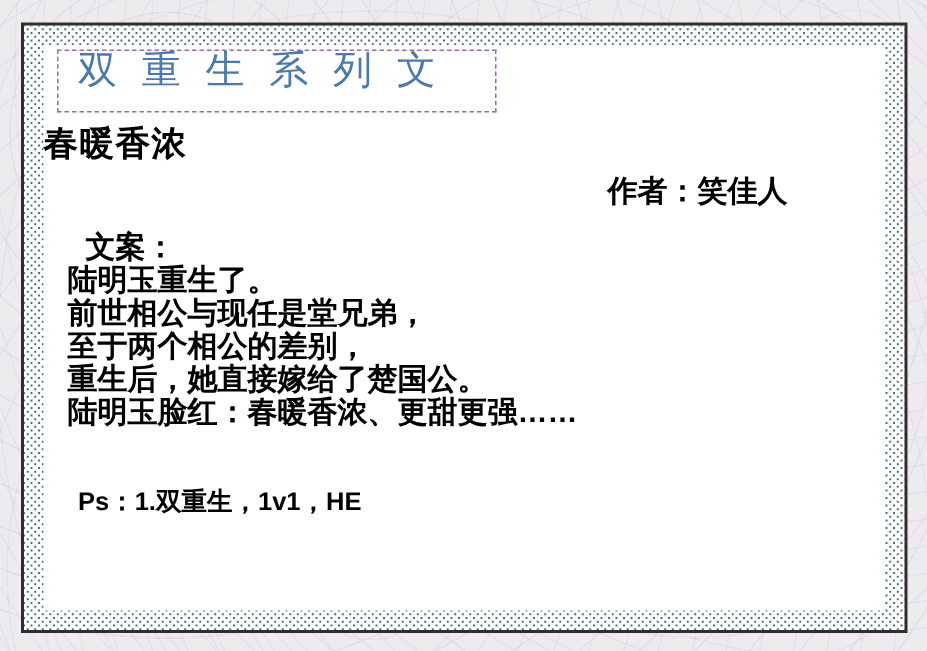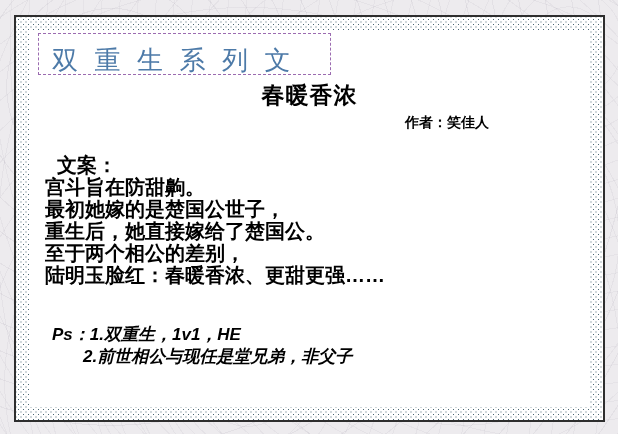--- a/index.html
+++ b/index.html
@@ -35,80 +35,79 @@
     background-size:5px 5px;
     background-position:0 0, 2.5px 2.5px;
   }
   .card-inner{
     position:absolute;inset:13px;background:#ffffff;
   }
   .series-box{
     position:absolute;left:9px;top:3px;width:293px;height:42px;
     box-sizing:border-box;
     border:1.5px dashed var(--box-purple);
-    display:flex;align-items:flex-end;
+    display:flex;align-items:flex-start;
     padding-left:13px;
   }
   .series-label{
     font-family:"Liberation Serif","DejaVu Serif",serif;
     font-size:26px;line-height:1;
     color:var(--accent-blue);
     letter-spacing:5px;
     white-space:nowrap;
   }
   .title{
     position:absolute;left:0;right:0;top:50px;margin:0;
-    text-align:center;
+    text-align:left;
     font-size:23px;font-weight:bold;color:var(--text-black);
     letter-spacing:1px;
   }
   .author{
     position:absolute;left:376px;top:84px;
-    font-size:14px;font-weight:bold;color:var(--text-black);
+    font-size:20px;font-weight:bold;color:var(--text-black);
     white-space:nowrap;
   }
   .synopsis{
     position:absolute;left:16px;top:124px;
     font-size:20px;font-weight:bold;color:var(--text-black);
     line-height:22px;
   }
   .synopsis .line{white-space:nowrap;}
   .synopsis .indent{padding-left:12px;}
   .ps{
     position:absolute;left:23px;top:294px;
     font-size:17px;font-weight:bold;color:var(--text-black);
     line-height:22px;
   }
-  .ps .line{white-space:nowrap;font-style:italic;}
+  .ps .line{white-space:nowrap;}
   .ps .ps-indent{padding-left:31px;}
 </style>
 </head>
 <body>
 
 <div class="page">
   <div class="card">
     <div class="card-inner">
 
       <div class="series-box">
         <span class="series-label">双 重 生 系 列 文</span>
       </div>
 
       <h1 class="title">春暖香浓</h1>
 
       <div class="author">作者：笑佳人</div>
 
       <div class="synopsis">
         <div class="line indent">文案：</div>
-        <div class="line">宫斗旨在防甜齁。</div>
-        <div class="line">最初她嫁的是楚国公世子，</div>
+        <div class="line">陆明玉重生了。</div>
+        <div class="line">前世相公与现任是堂兄弟，</div>
+        <div class="line">至于两个相公的差别，</div>
         <div class="line">重生后，她直接嫁给了楚国公。</div>
-        <div class="line">至于两个相公的差别，</div>
         <div class="line">陆明玉脸红：春暖香浓、更甜更强……</div>
       </div>
 
       <div class="ps">
         <div class="line">Ps：1.双重生，1v1，HE</div>
-        <div class="line ps-indent">2.前世相公与现任是堂兄弟，非父子</div>
       </div>
 
     </div>
   </div>
 </div>
 
 </body></html>

